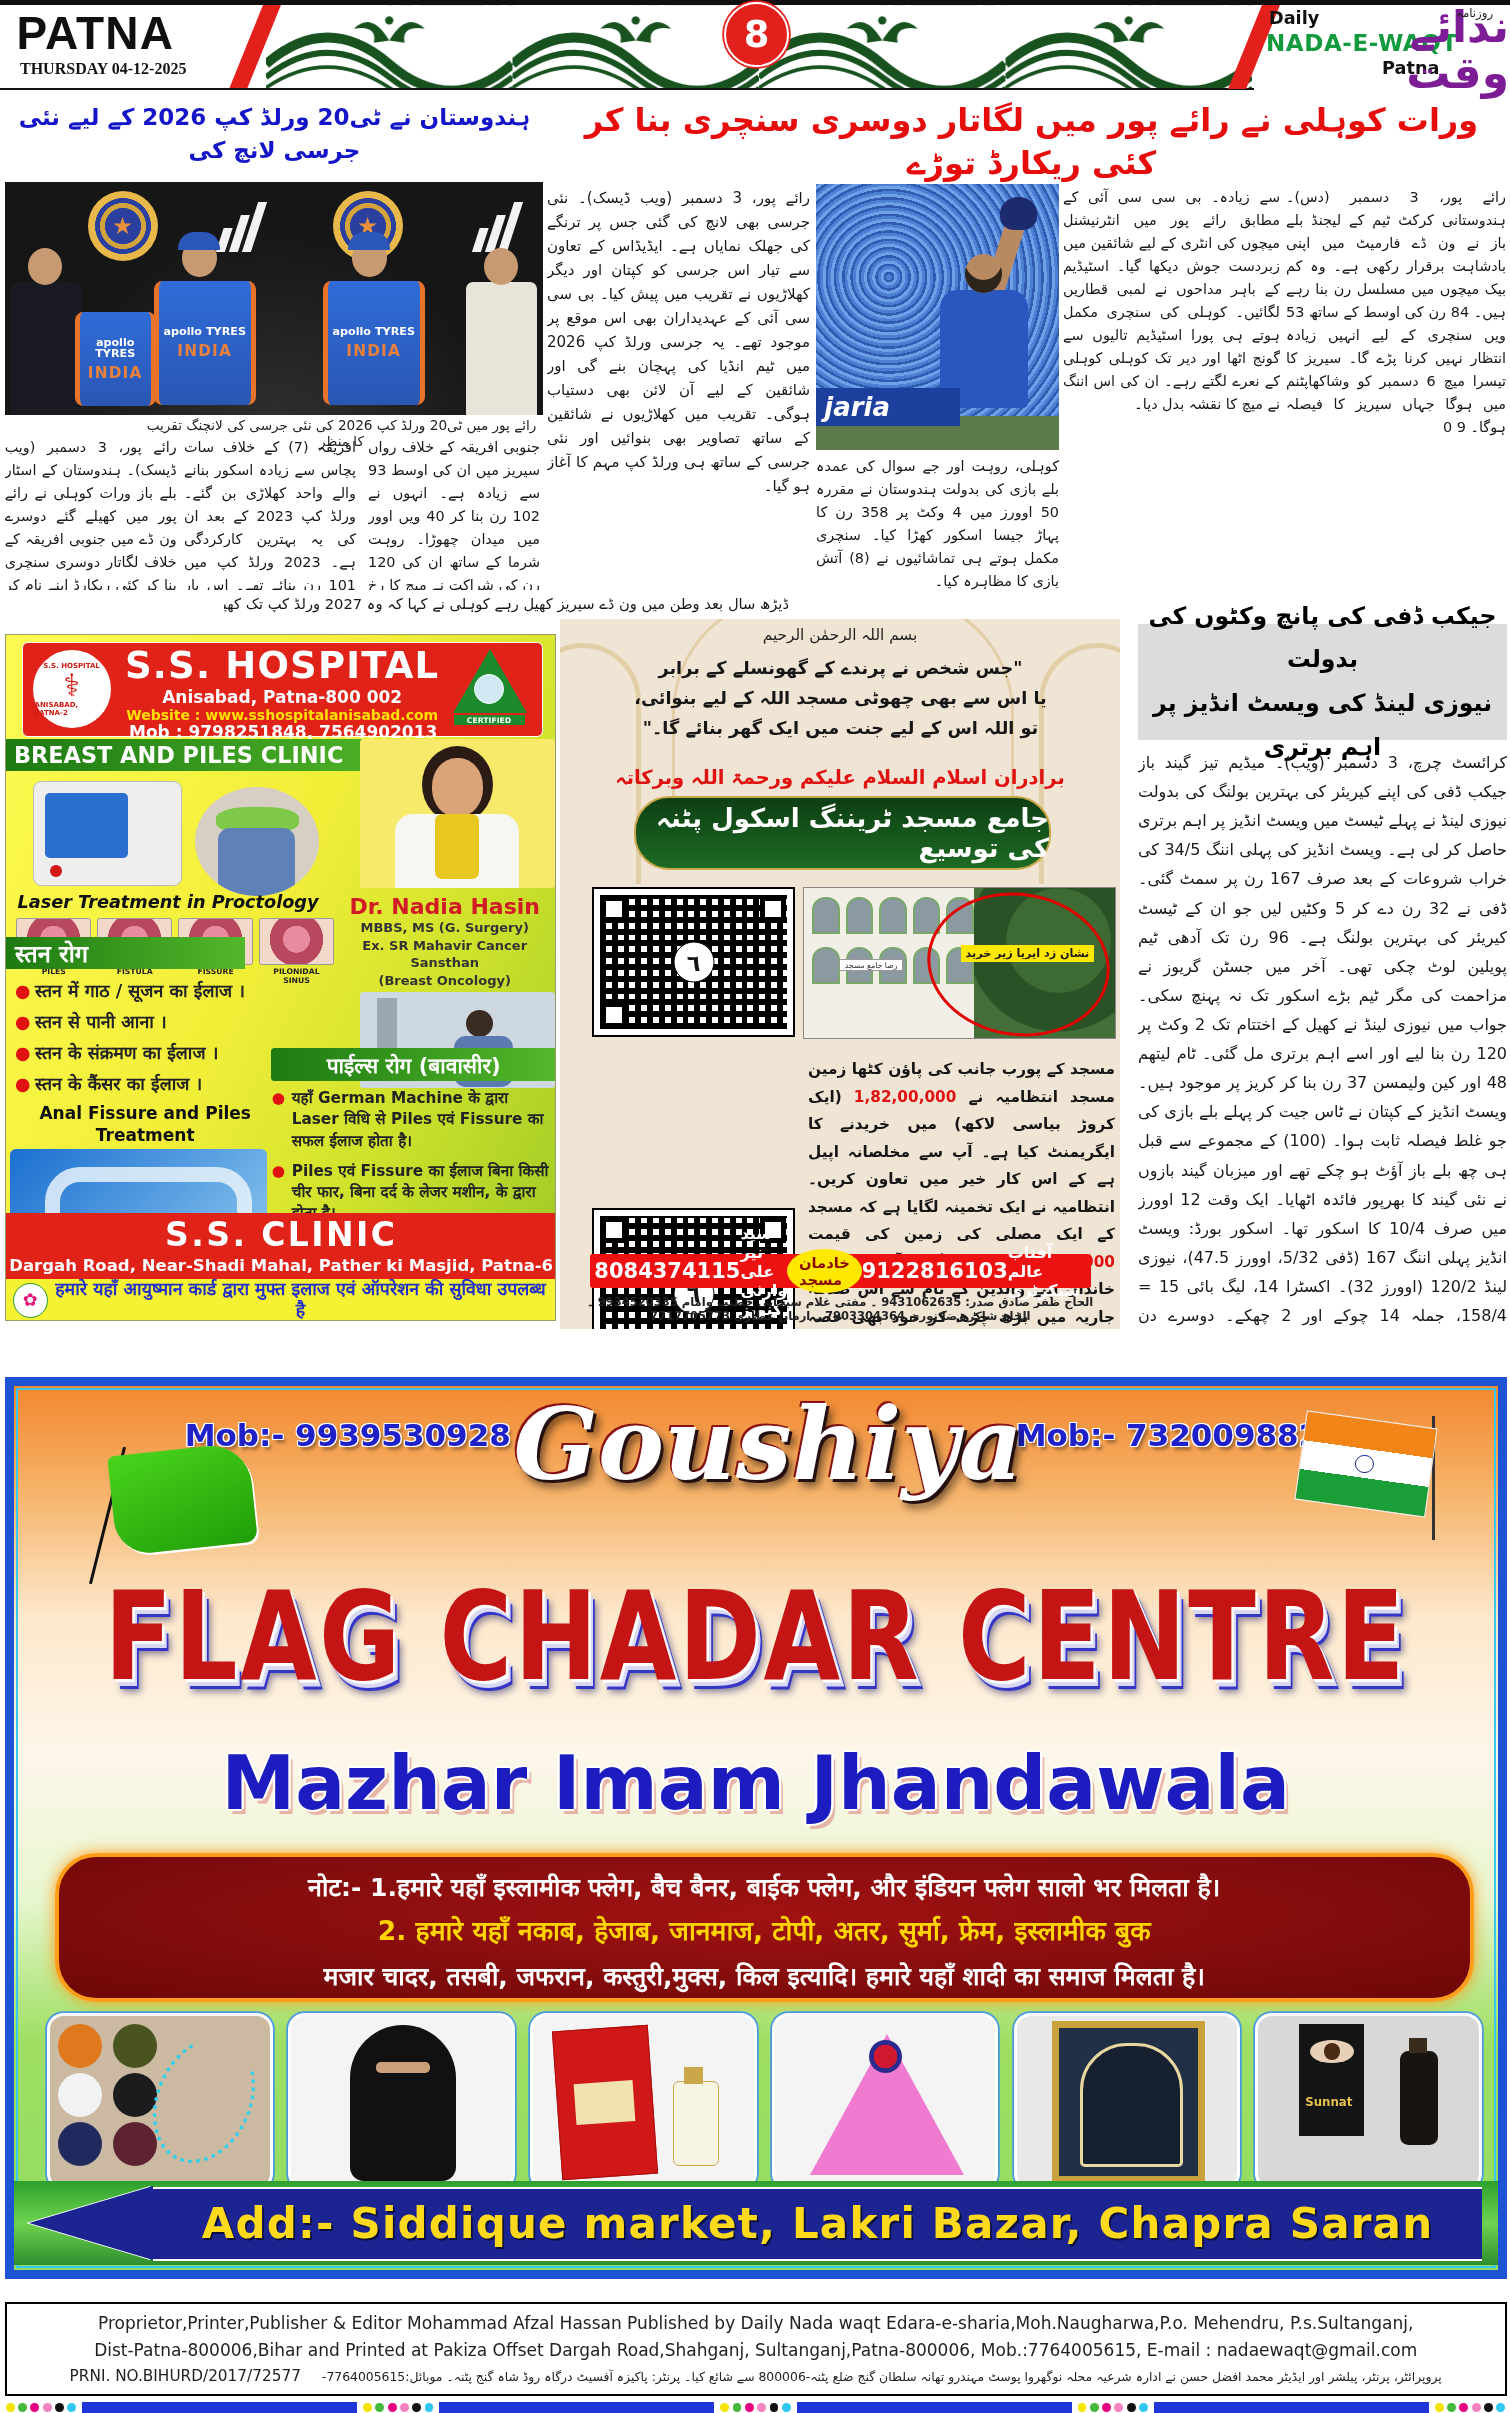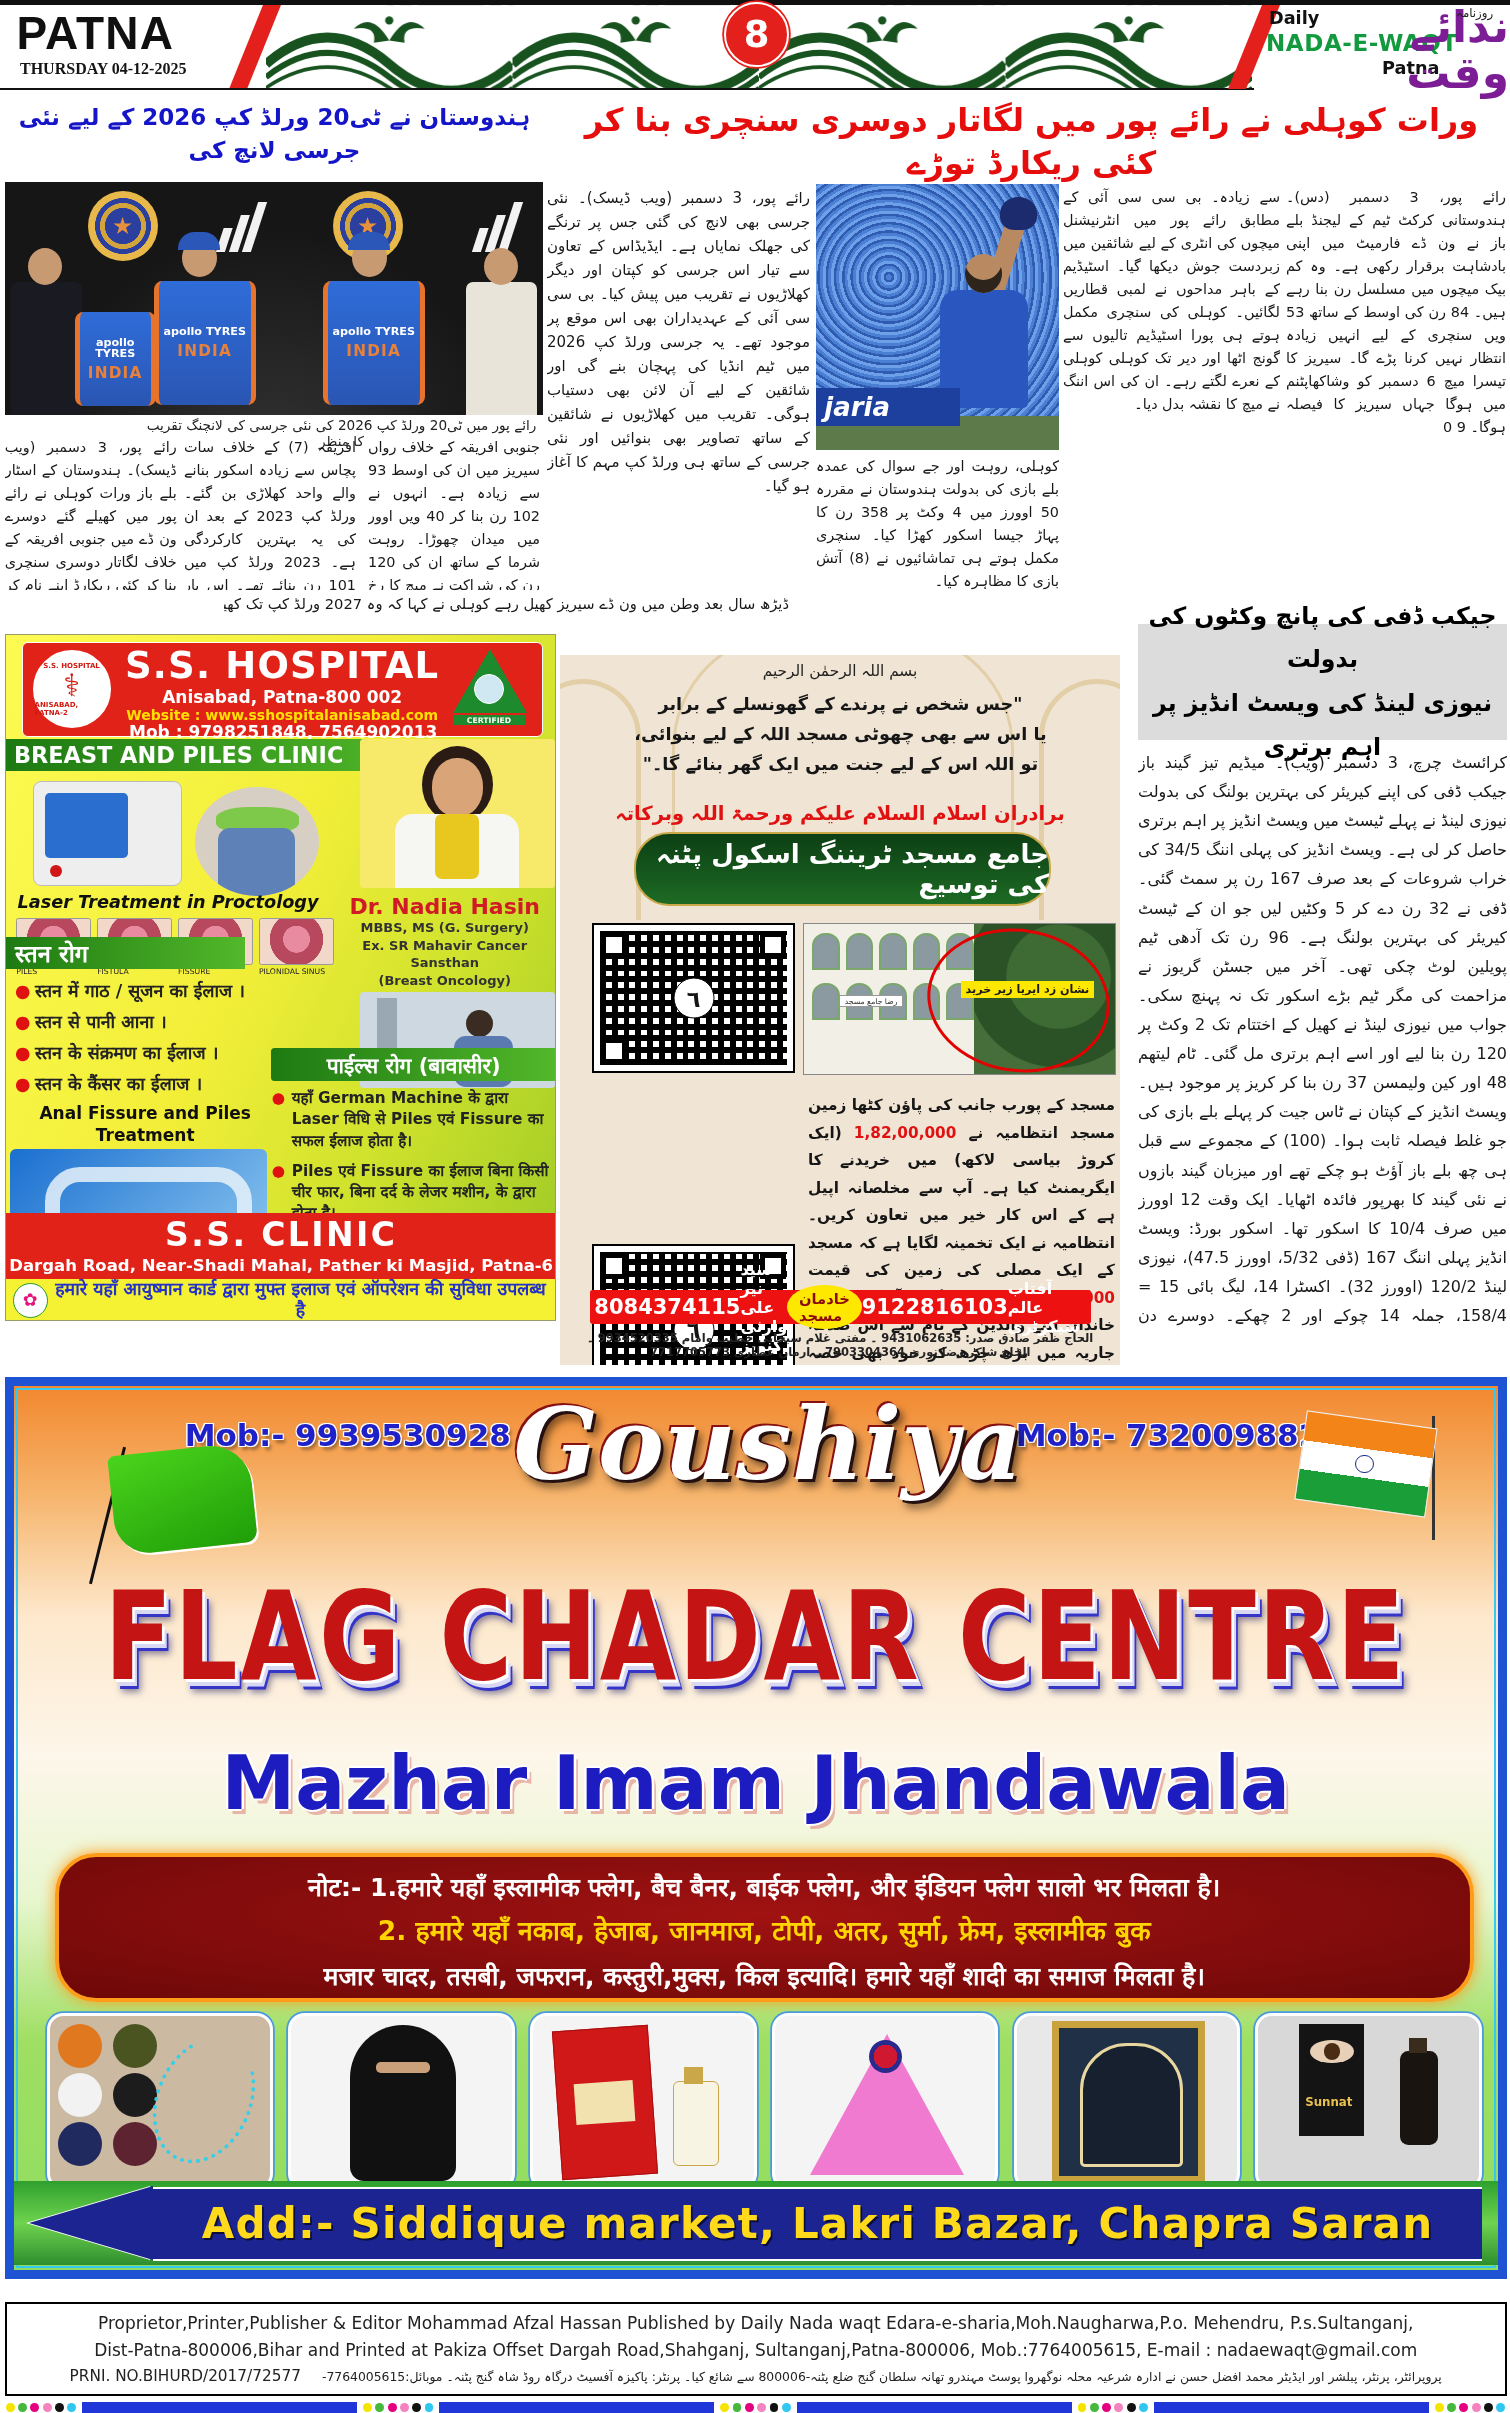--- a/index.html
+++ b/index.html
@@ -84,21 +84,21 @@
   .lasermach .scr{position:absolute;left:11.8px;top:10.6px;width:83px;height:65px;background:#2a6fd0;border-radius:4.7px;}
   .lasermach .dot{position:absolute;left:16.5px;bottom:8.3px;width:11.8px;height:11.8px;border-radius:50%;background:#d01616;}
   .clutch{position:absolute;left:189px;top:152px;width:124px;height:109px;border-radius:50%;background:#d8cfc4;overflow:hidden;}
   .clutch .jeans{position:absolute;left:23.6px;top:41px;width:77px;height:68px;background:#5e82b8;border-radius:11.8px;}
   .clutch .cloth{position:absolute;left:21px;top:20px;width:83px;height:27px;background:#7ec84a;border-radius:40%;}
   .ltitle{position:absolute;left:11.8px;top:257px;font-size:17.7px;font-weight:900;font-style:italic;color:#101010;}
   .procrow{position:absolute;left:10.6px;top:283px;width:321px;display:flex;gap:5.9px;}
   .procrow .cell{width:75px;}
   .procrow .img{height:45px;border:1.2px solid #999;border-radius:2.4px;
      background:radial-gradient(circle at 50% 45%,#e88aa0 0 30%,#b8485e 31% 60%,#f2d8c8 61% 100%);}
-  .procrow .lbl{font-size:7.7px;font-weight:normal;color:#222;margin-top:1.8px;}
+  .procrow .lbl{font-size:7.7px;font-weight:bold;text-align:center;color:#222;margin-top:1.8px;}
   .docphoto{position:absolute;left:354px;top:104px;width:195px;height:149px;background:#f7e96a;border-radius:3.5px;overflow:hidden;}
   .docphoto .hair{position:absolute;left:62px;top:7px;width:71px;height:77px;background:#2a1c14;border-radius:50%;}
   .docphoto .face{position:absolute;left:72px;top:19px;width:51px;height:59px;background:#d8a478;border-radius:48%;}
   .docphoto .coat{position:absolute;left:35px;top:75px;width:124px;height:77px;background:#f6f6f2;border-radius:17.7px 17.7px 0 0;}
   .docphoto .scarf{position:absolute;left:75px;top:75px;width:44px;height:65px;background:#e8c81e;border-radius:7px;}
   .docname{position:absolute;left:328px;top:259px;width:222px;text-align:center;}
   .docname .nm{color:#d01a26;font-size:22px;font-weight:900;}
   .docname .cr{font-size:13px;font-weight:bold;color:#333;line-height:1.35;}
   .mammo{position:absolute;left:354px;top:357px;width:195px;height:96px;background:#cdd8e0;border-radius:3.5px;overflow:hidden;}
   .mammo .arm{position:absolute;left:17.7px;top:5.9px;width:20px;height:83px;background:#9aa8b4;}
@@ -117,21 +117,21 @@
   .pileslist{left:266px;top:453px;width:284px;font-size:15.3px;line-height:1.4;}
   .pileslist li{margin-bottom:8.3px;}
   .clinicband{position:absolute;left:0;top:578px;width:551px;height:66px;background:#e02219;color:#fff;text-align:center;}
   .clinicband .n{font-size:33px;font-weight:900;letter-spacing:2.4px;margin-top:2.4px;}
   .clinicband .a{font-size:16.5px;font-weight:bold;margin-top:1.2px;}
   .ayustrip{position:absolute;left:0;top:644px;width:551px;height:42px;background:#f5f133;display:flex;align-items:center;}
   .ayulogo{width:33px;height:33px;border-radius:50%;background:#fff;border:1.8px solid #2a9a2a;margin:0 5.9px 0 7px;
            display:flex;align-items:center;justify-content:center;color:#e0187c;font-size:17.7px;}
   .ayutext{flex:1;text-align:center;color:#2431c8;font-size:17.7px;font-weight:900;line-height:1.2;padding-right:9.4px;}
   
-  .mosq{left:560px;top:619px;width:560px;height:710px;background:#f0e4d4;overflow:hidden;margin-top:36px;}
+  .mosq{left:560px;top:619px;width:560px;height:710px;background:#f0e4d4;overflow:hidden;}
   .arch{position:absolute;border:5.9px solid #d9c08a;border-bottom:none;border-radius:118px 118px 0 0;opacity:.6;}
   .bism{left:0;top:7px;width:560px;font-size:15.3px;color:#222;}
   .hadith{left:74px;top:34px;width:413px;font-size:17.7px;font-weight:bold;color:#161616;line-height:1.7;}
   .salut{left:0;top:147px;width:560px;font-size:19.5px;font-weight:900;color:#e01111;}
   .mbanner{left:74px;top:177px;width:413px;height:70px;background:linear-gradient(180deg,#0d3f14,#1d6b24);
            border:2.4px solid #caa84a;border-radius:35px;display:flex;align-items:center;justify-content:center;}
   .mbanner span{color:#fff;font-size:26px;font-weight:900;padding-left:8px;}
   .qr{background:#fff;border:2.4px solid #000;padding:5.9px;box-sizing:border-box;position:relative;}
   .qr .fill{width:100%;height:100%;
      background:repeating-linear-gradient(0deg,#000 0 5.9px,transparent 5.9px 11.8px),

